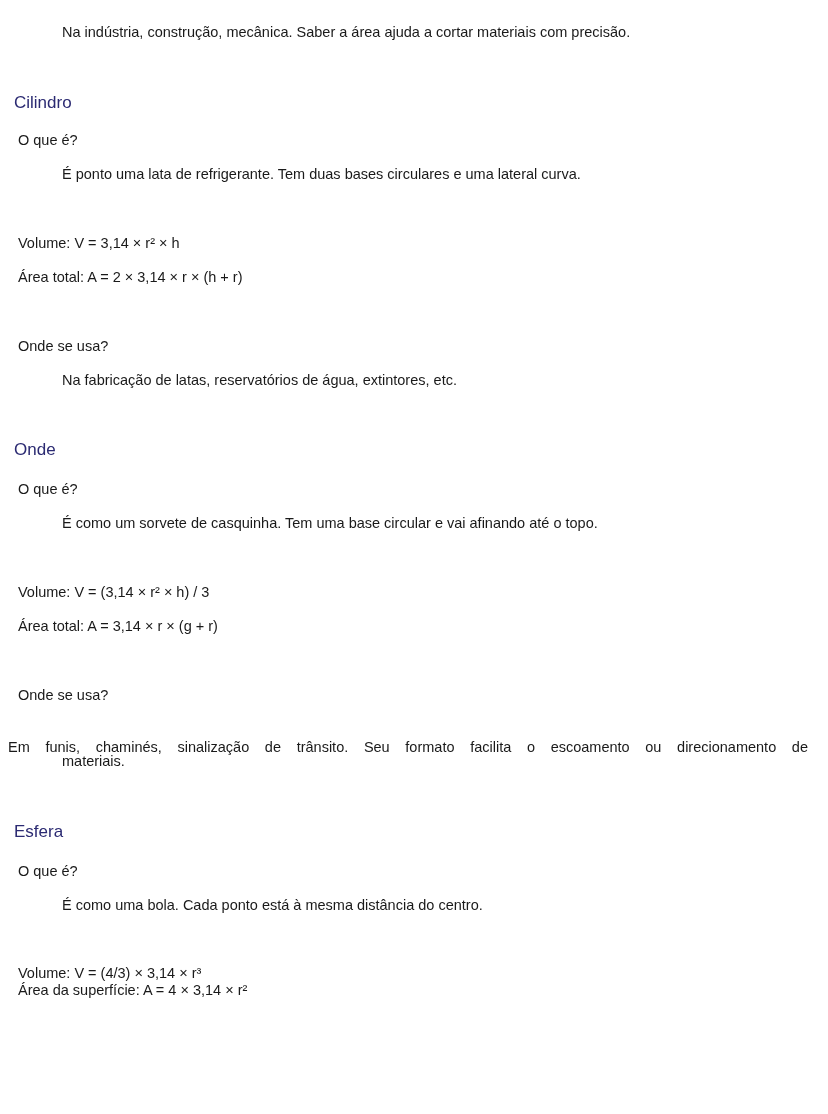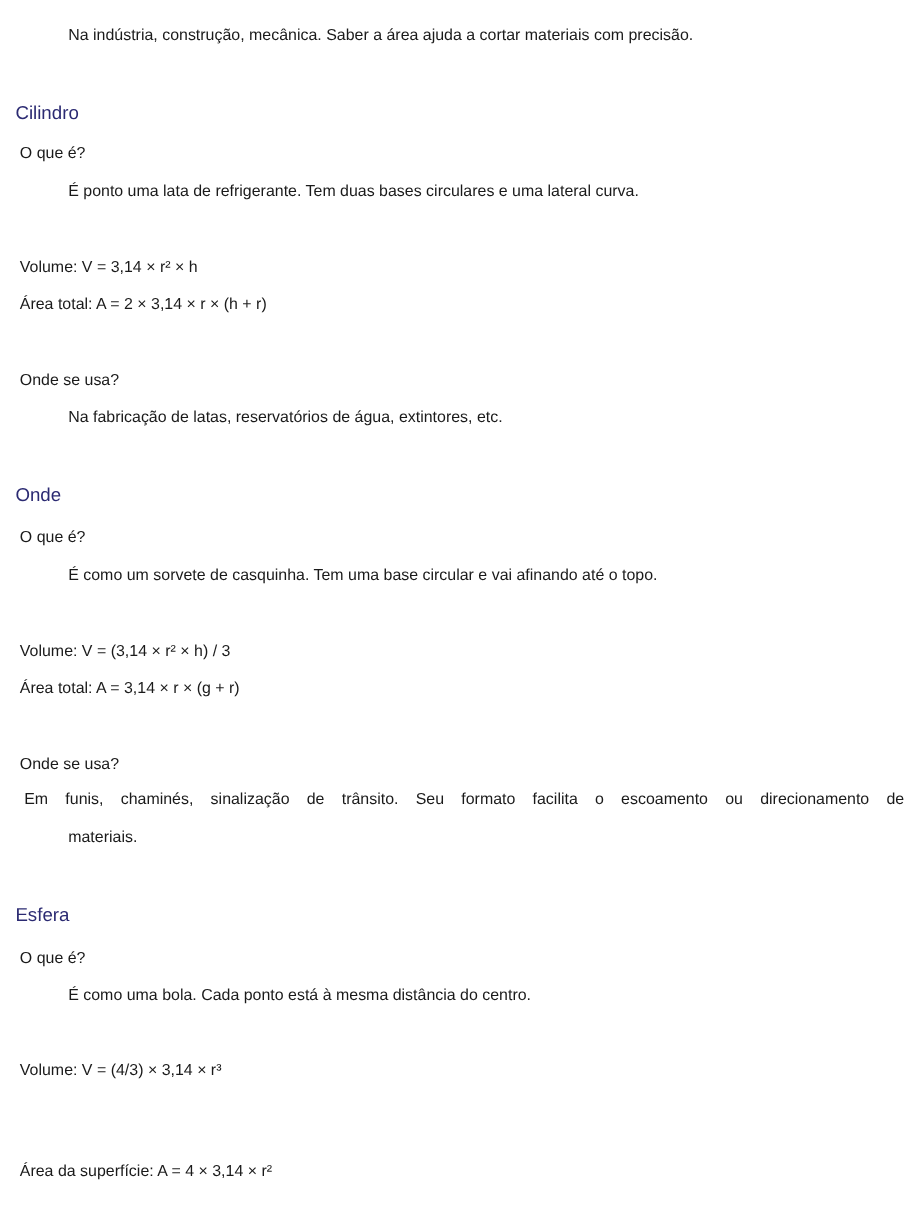--- a/index.html
+++ b/index.html
@@ -2,21 +2,21 @@
 <html><head>
 <meta charset="utf-8">
 <style>
   html, body { margin:0; padding:0; background:#ffffff; }
   body { width:828px; height:1114px; position:relative; overflow:hidden;
          font-family:"Liberation Sans", sans-serif; color:#1a1a1a; font-size:14.5px; }
   .t { position:absolute; white-space:nowrap; line-height:18px; }
   .p { left:14px;margin-left:48px; }
   .i { left:18px; }
   .h { left:14px; font-weight:normal; color:#2b2a72; font-size:17px; }
-  .just { left:22px; width:800px; white-space:normal; text-align:justify; text-align-last:justify; }
+  .just { left:8px; width:800px; white-space:normal; text-align:justify; text-align-last:justify;margin-top:20px; }
 </style>
 </head>
 <body>
 
 <div>
   <div class="t p" style="top:23px">Na indústria, construção, mecânica. Saber a área ajuda a cortar materiais com precisão.</div>
 
   <div class="t h" style="top:94px">Cilindro</div>
   <div class="t i" style="top:131px">O que é?</div>
   <div class="t p" style="top:165px">É ponto uma lata de refrigerante. Tem duas bases circulares e uma lateral curva.</div>
@@ -31,14 +31,14 @@
   <div class="t i" style="top:583px">Volume: V = (3,14 × r² × h) / 3</div>
   <div class="t i" style="top:617px">Área total: A = 3,14 × r × (g + r)</div>
   <div class="t i" style="top:686px">Onde se usa?</div>
   <div class="t just" style="top:718px">Em funis, chaminés, sinalização de trânsito. Seu formato facilita o escoamento ou direcionamento de</div>
   <div class="t p" style="top:752px">materiais.</div>
 
   <div class="t h" style="top:823px">Esfera</div>
   <div class="t i" style="top:862px">O que é?</div>
   <div class="t p" style="top:896px">É como uma bola. Cada ponto está à mesma distância do centro.</div>
   <div class="t i" style="top:964px">Volume: V = (4/3) × 3,14 × r³</div>
-  <div class="t i" style="top:1056px">Área da superfície: A = 4 × 3,14 × r²</div>
+  <div class="t i" style="top:981px">Área da superfície: A = 4 × 3,14 × r²</div>
 </div>
 
 </body></html>

